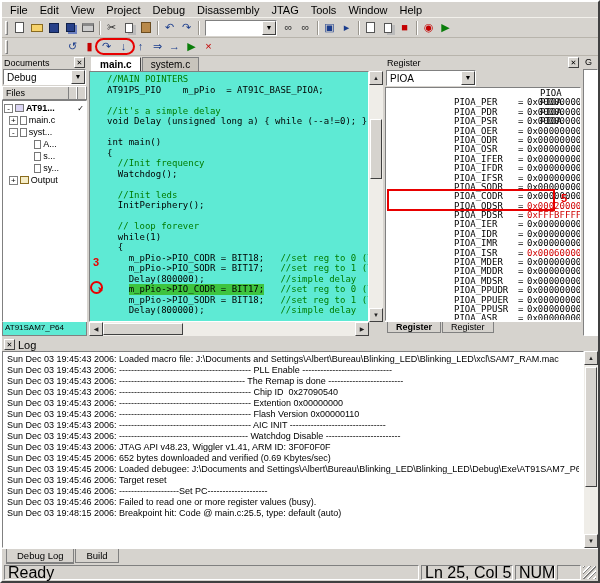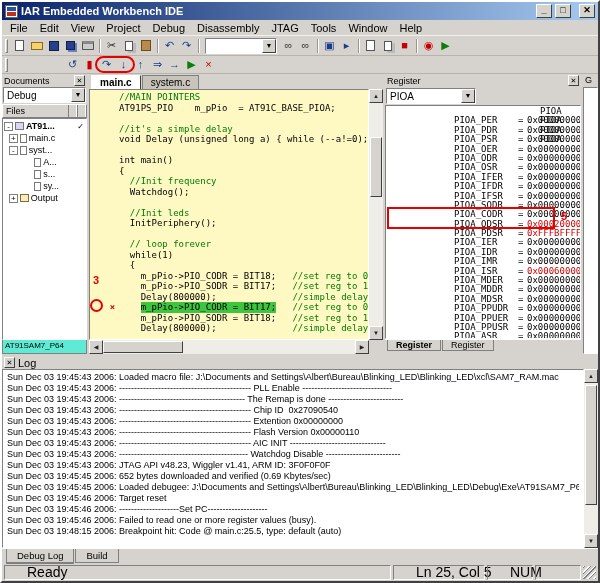--- a/index.html
+++ b/index.html
@@ -71,21 +71,21 @@
   .tlabel.bold{font-weight:bold}
   .tcheck{margin-left:auto;padding-right:2px;font-size:8px}
   .ws-tab{height:14px;border:1px solid #808080;border-top:none;background:#5eead4;font-size:8px;padding:1px 2px;white-space:nowrap;overflow:hidden;flex:none}
 
   
   .editor{flex:1;display:flex;flex-direction:column;min-width:0}
   .etabs{height:15px;display:flex;align-items:flex-end;padding-left:2px;flex:none}
   .etab{padding:1px 8px 1px 8px;font-size:10px;background:#c8c4bc;border:1px solid #808080;border-bottom:none;margin-right:1px;white-space:nowrap}
   .etab.active{background:#fff;font-weight:bold;border-color:#fff #404040 #fff #fff;box-shadow:0 1px 0 #fff}
   .emain{flex:1;display:flex;min-height:0}
-  .ecode{flex:1;background:#fef9c3;border:1px solid;border-color:#808080 #fff #fff #808080;overflow:hidden;position:relative;padding:2px 0 0 16px;font-family:"DejaVu Sans Mono",monospace;font-size:9px;line-height:10.5px}
+  .ecode{flex:1;background:#5eead4;border:1px solid;border-color:#808080 #fff #fff #808080;overflow:hidden;position:relative;padding:2px 0 0 4px;font-family:"DejaVu Sans Mono",monospace;font-size:9px;line-height:10.5px}
   .cline{height:10.5px;white-space:pre;display:flex}
   .bpmargin{width:13px;flex:none;text-align:center}
   .bpmark{display:none;color:#d00000;font-weight:bold;font-size:9px}
   .bpmark.show{display:inline}
   .cstmt.hl{background:#3ec43e}
   .ccmt{color:#007c00}
   .annot-bp-circle{position:absolute;left:0;top:209px;width:13px;height:13px;border:2px solid #e80000;border-radius:50%;pointer-events:none}
   .annot-bp-label{position:absolute;left:3px;top:185px;color:#e80000;font-weight:bold;font-size:11px;font-family:"Liberation Sans",sans-serif}
   
   .vscroll{width:14px;flex:none;background:#efede8;display:flex;flex-direction:column}
@@ -122,40 +122,32 @@
   .log-title{height:13px;display:flex;align-items:center;gap:3px;padding:0 2px;flex:none}
   .log-body{flex:1;display:flex;min-height:0}
   .log-lines{flex:1;background:#fff;border:1px solid;border-color:#808080 #fff #fff #808080;overflow:hidden;padding:2px 4px;font-size:9px;line-height:11px}
   .logline{white-space:pre;overflow:hidden}
 
   
   .bottom-tabs{height:15px;display:flex;align-items:flex-start;padding-left:4px;flex:none;border-top:1px solid #fff}
   .btab{padding:1px 10px;font-size:9.5px;background:#d6d3ce;border:1px solid #808080;border-top:none;margin-right:1px}
   .btab.active{font-weight:normal;border-bottom-width:2px}
   .statusbar{height:18px;display:flex;align-items:center;gap:2px;padding:1px 2px;flex:none}
-  .sb-box{height:15px;border:1px solid;border-color:#808080 #fff #fff #808080;font-size:14px;padding:0 22px;line-height:13px;white-space:nowrap}
+  .sb-box{height:15px;border:1px solid;border-color:#808080 #fff #fff #808080;font-size:16px;padding:0 3px;line-height:13px;white-space:nowrap}
   .sb-ready{flex:1}
   .sb-pos{width:92px}
   .sb-num{width:40px}
   .sb-blank{width:24px}
   .resize-grip{width:13px;height:13px;background:repeating-linear-gradient(135deg,#fff 0 1px,#808080 1px 2px,#d6d3ce 2px 4px)}
 </style>
 </head>
 <body>
 
 <div class="window">
 
-  <div class="titlebar">
-    <span class="appicon"></span>
-    <span class="title-text">IAR Embedded Workbench IDE</span>
-    <span class="cap-btn">_</span>
-    <span class="cap-btn">□</span>
-    <span class="cap-gap"></span>
-    <span class="cap-btn">✕</span>
-  </div>
 
   <div class="menubar">
     <span class="menu-item">File</span>
       <span class="menu-item">Edit</span>
       <span class="menu-item">View</span>
       <span class="menu-item">Project</span>
       <span class="menu-item">Debug</span>
       <span class="menu-item">Disassembly</span>
       <span class="menu-item">JTAG</span>
       <span class="menu-item">Tools</span>

